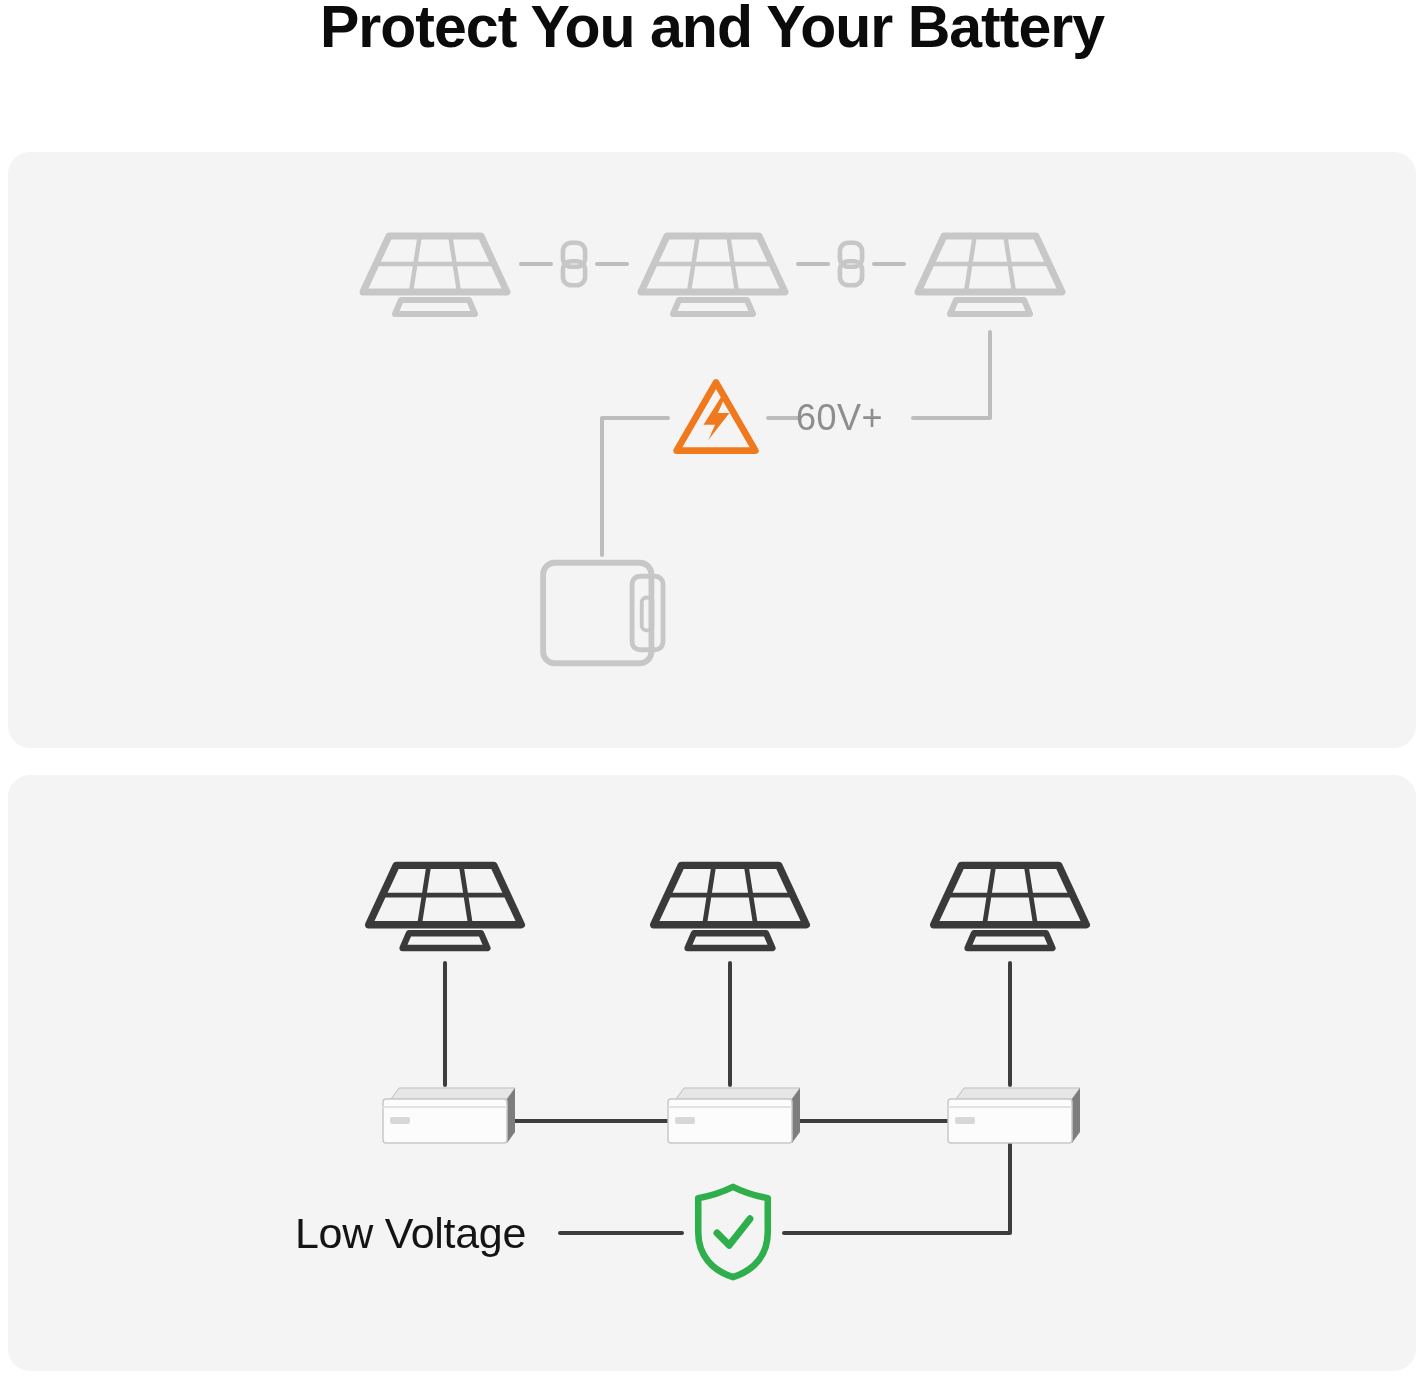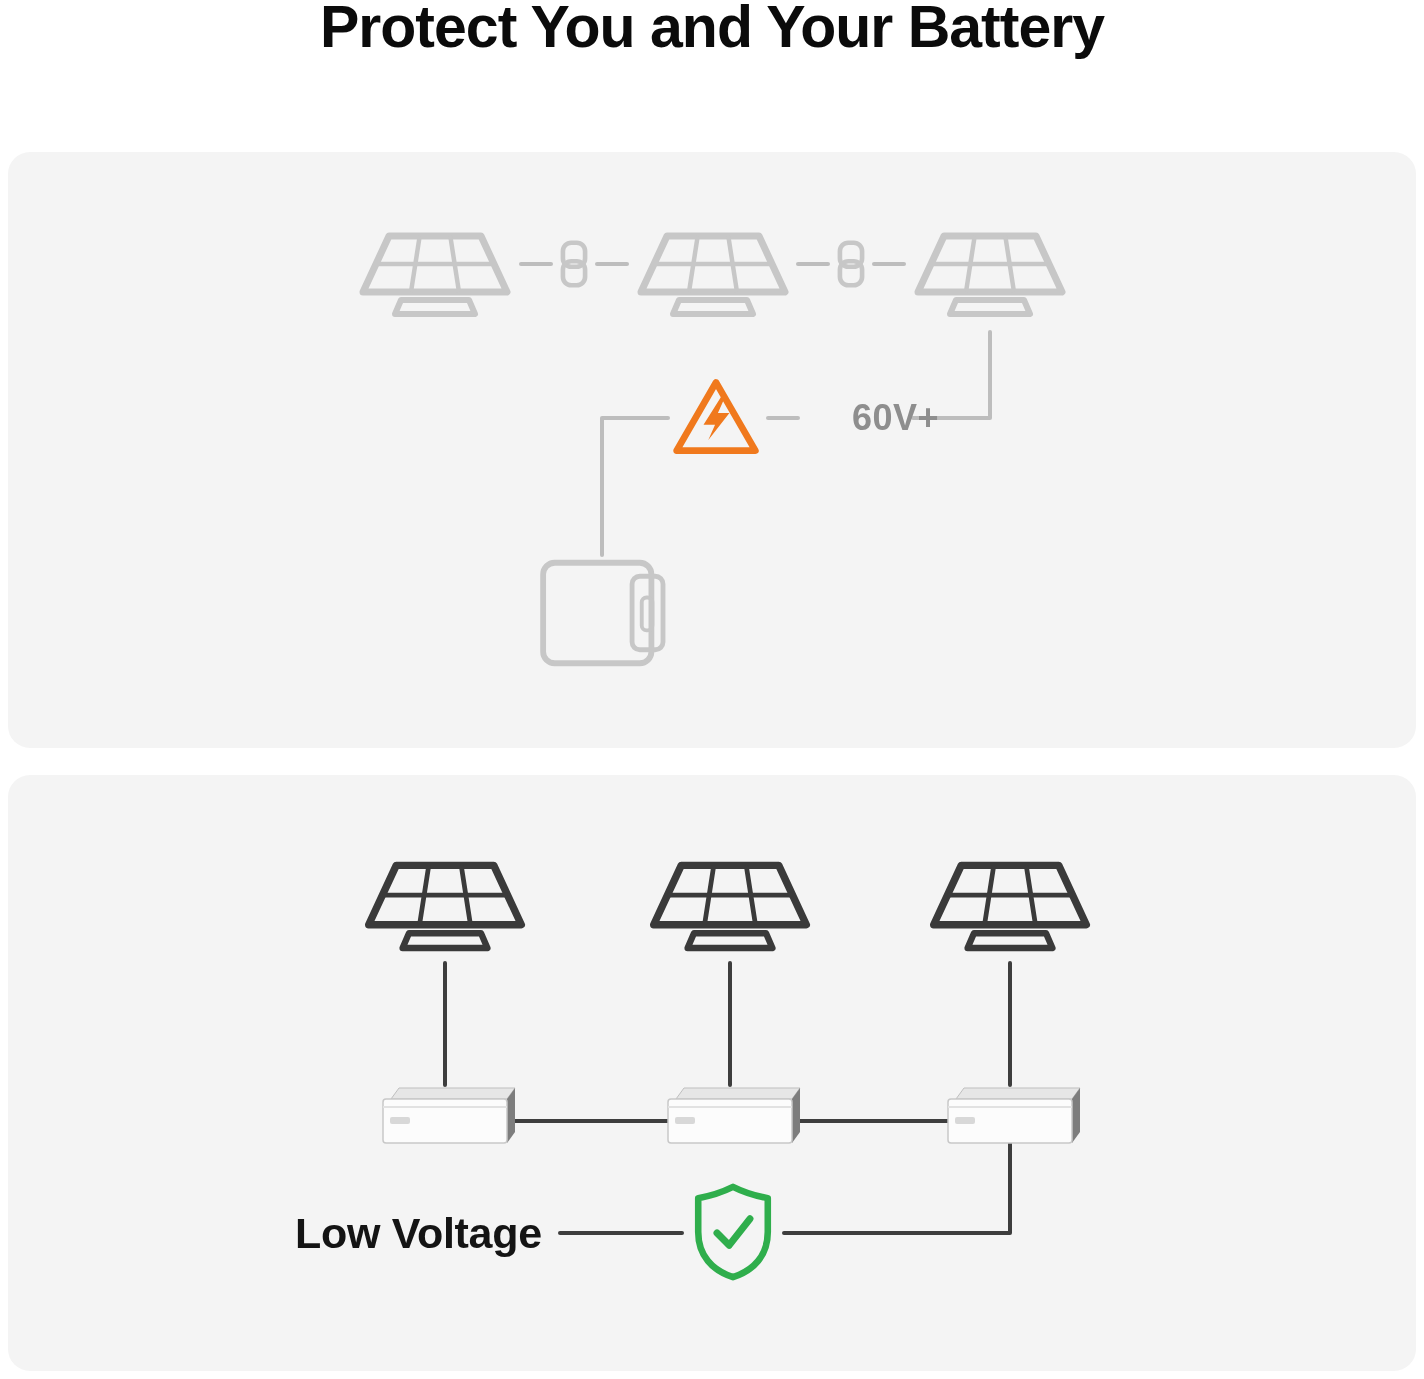--- a/index.html
+++ b/index.html
@@ -27,26 +27,26 @@
   .card.top{top:152px}
   .card.bottom{top:775px}
   .card svg.layer{position:absolute;left:0;top:0}
   .wire-muted{stroke:var(--muted-line);stroke-width:4;fill:none;stroke-linejoin:round;stroke-linecap:round}
   .wire-dark{stroke:var(--dark-line);stroke-width:4;fill:none;stroke-linejoin:round;stroke-linecap:round}
   .muted{color:var(--muted-icon)}
   .dark{color:var(--dark-icon)}
   .warning{color:var(--warning-orange)}
   .success{color:var(--success-green)}
   .label-60v{
-    position:absolute;left:844px;top:246px;font-size:36px;line-height:40px;
-    color:var(--muted-text);font-weight:700;letter-spacing:.5px;
+    position:absolute;left:788px;top:246px;font-size:36px;line-height:40px;
+    color:var(--muted-text);font-weight:400;letter-spacing:.5px;
   }
   .label-lowv{
     position:absolute;left:287px;top:434px;font-size:43px;line-height:48px;
-    color:var(--label-text);font-weight:700;letter-spacing:-.3px;
+    color:var(--label-text);font-weight:400;letter-spacing:-.3px;
   }
   .defs-holder{position:absolute;width:0;height:0;overflow:hidden}
 </style>
 </head>
 <body>
 
 <svg class="defs-holder" xmlns="http://www.w3.org/2000/svg" aria-hidden="true">
   <defs>
     <symbol id="icon-solar-panel" viewBox="0 0 160 100">
       <path d="M34 6 L126 6 L152 62 L8 62 Z" fill="none" stroke="currentColor" stroke-width="7" stroke-linejoin="round"></path>

